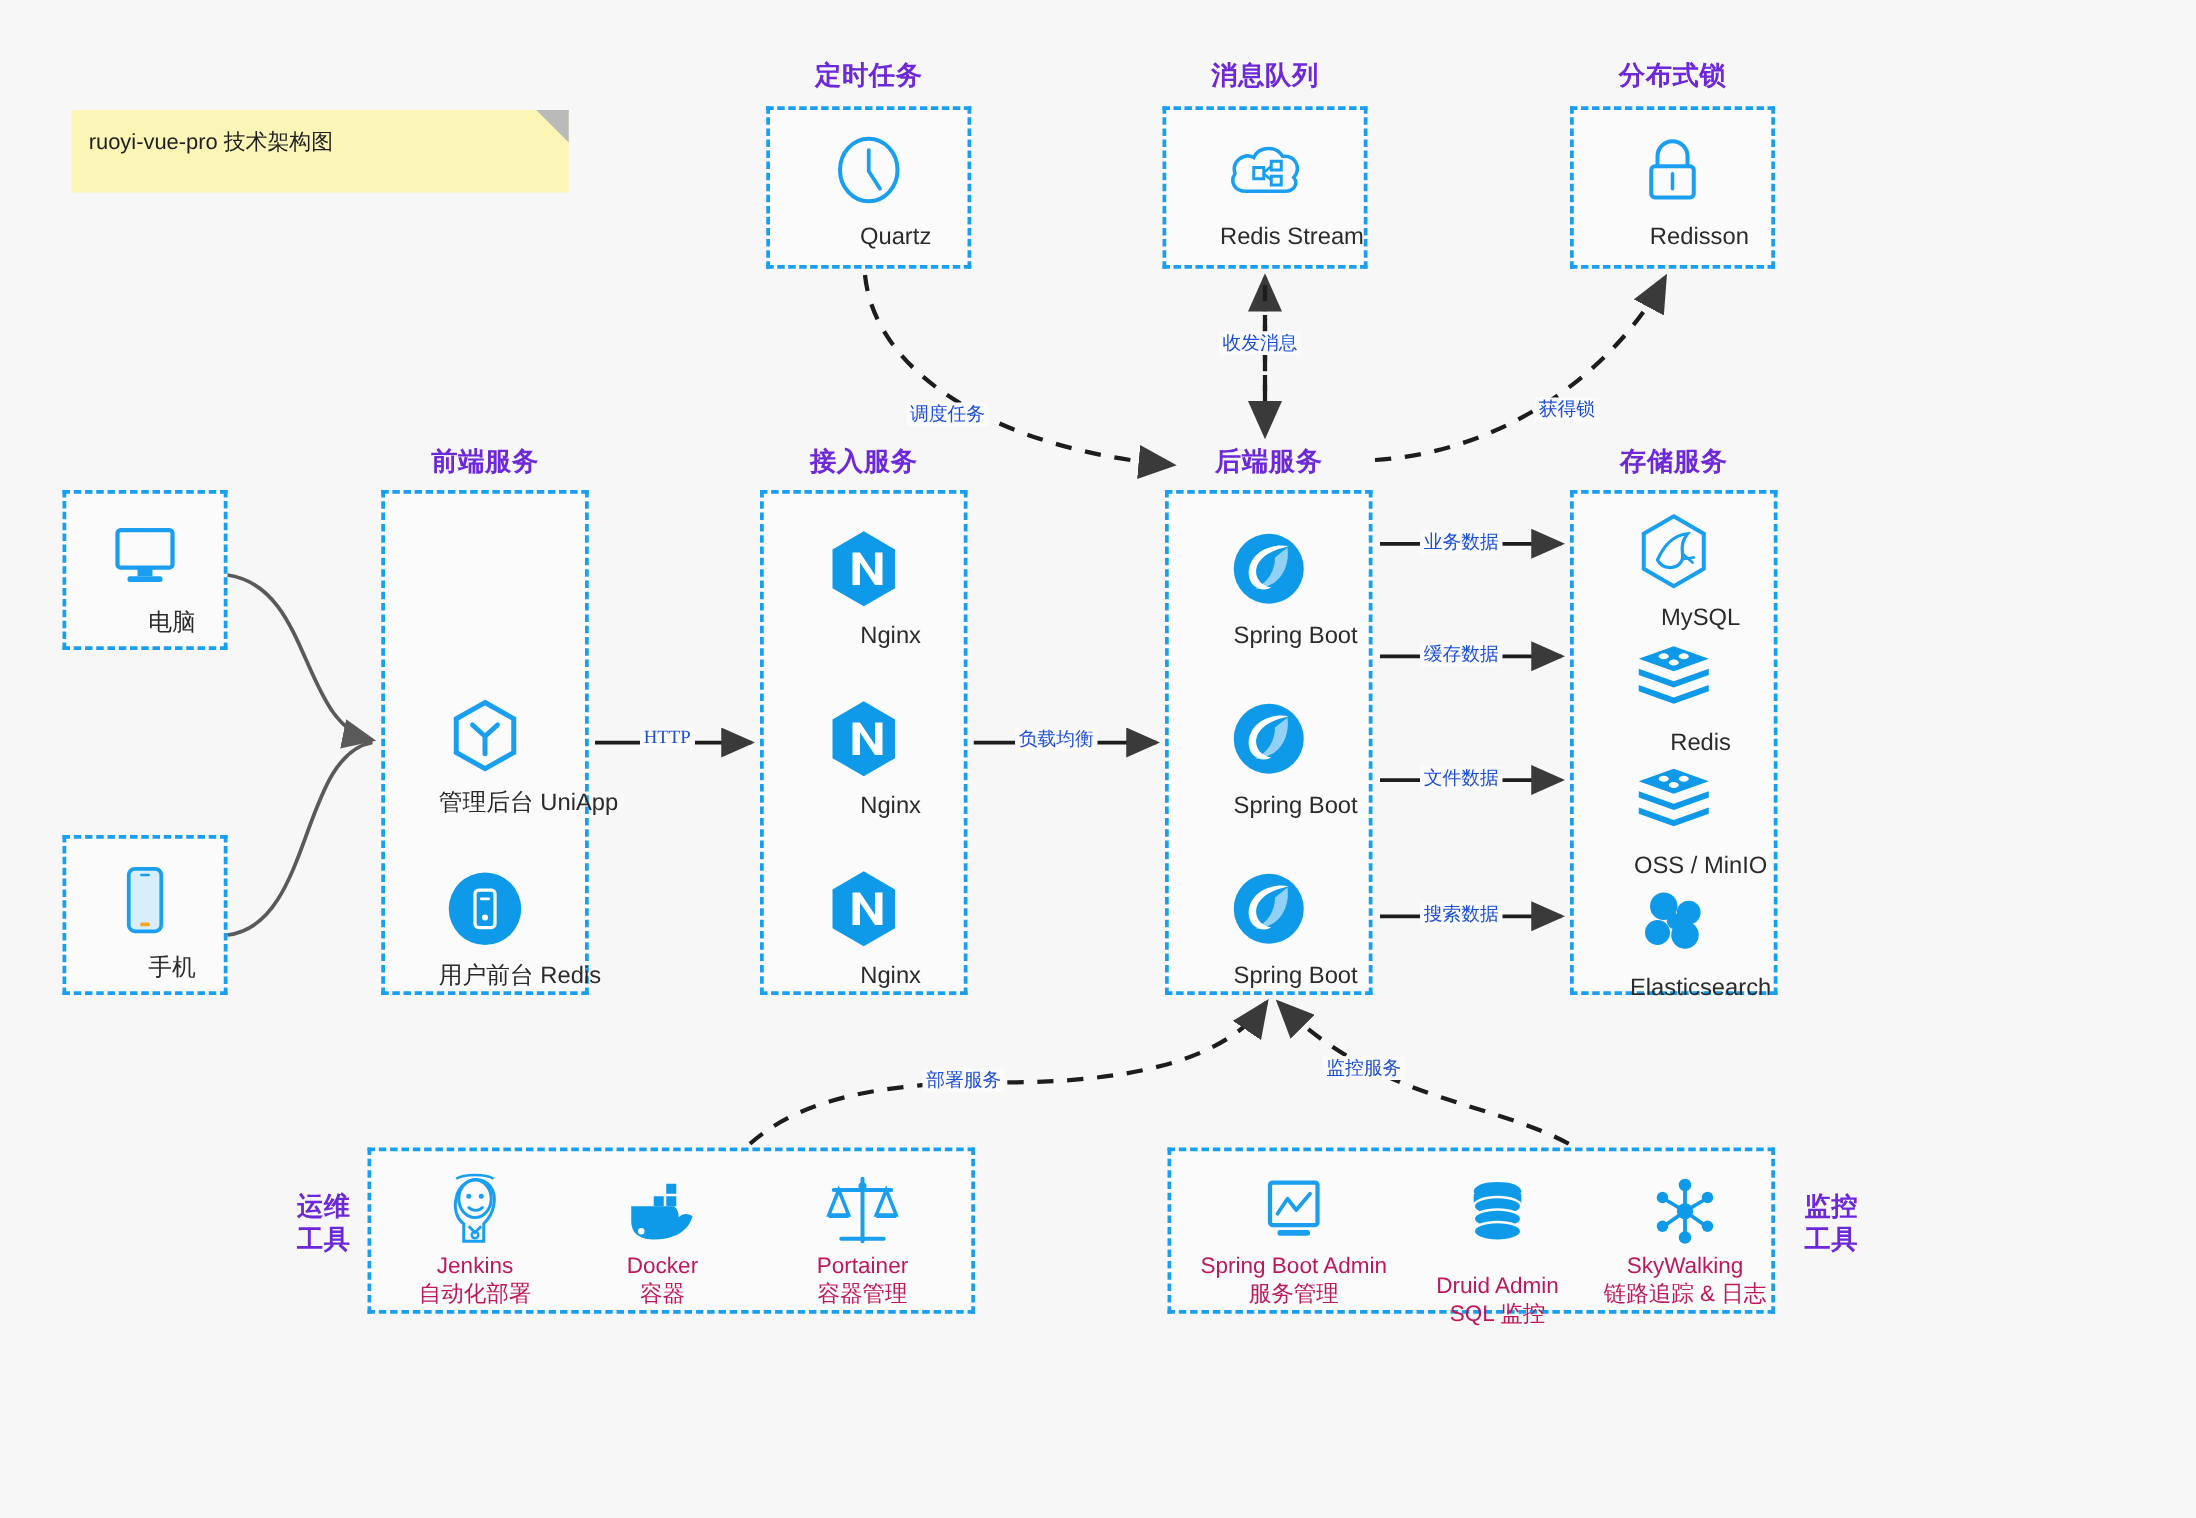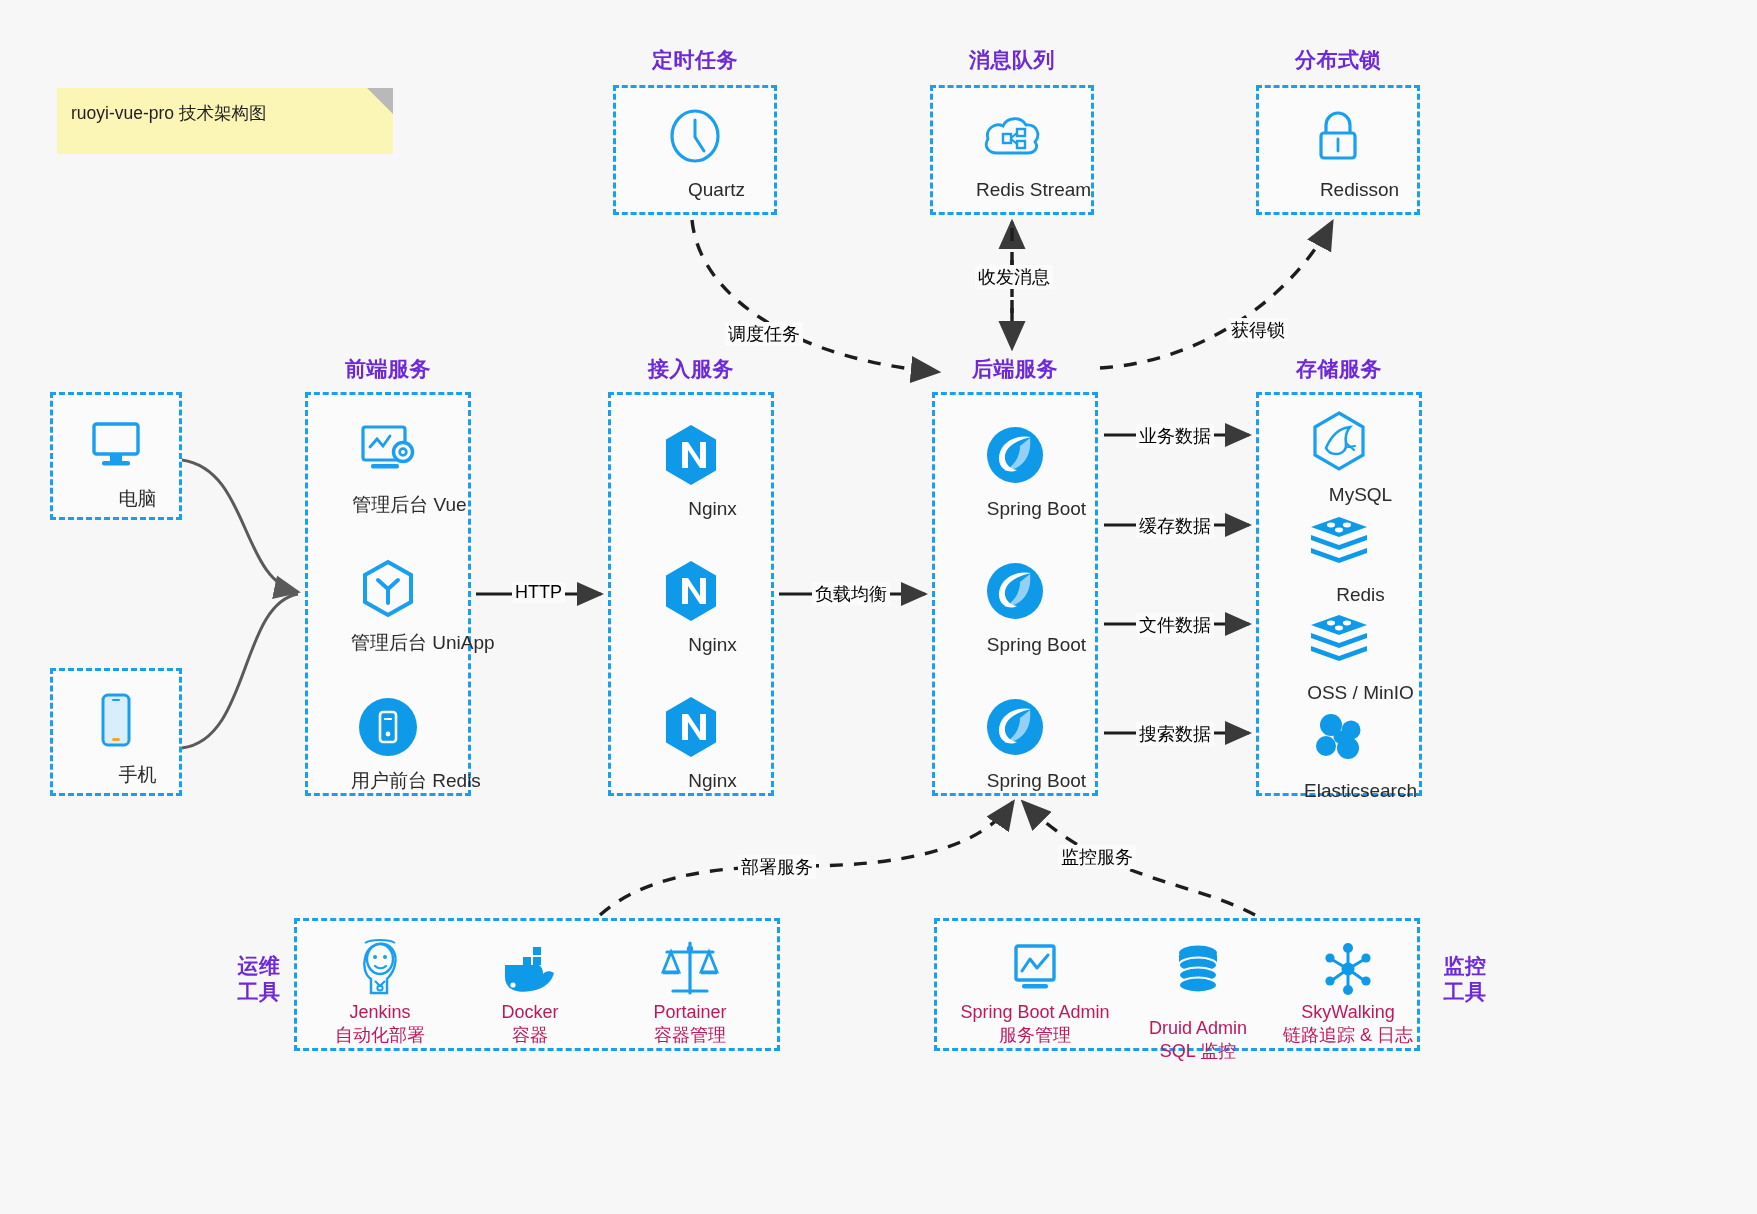--- a/index.html
+++ b/index.html
@@ -7,21 +7,21 @@
     width:1757px;height:1214px;
     background:#f7f7f7;
     font-family:"Liberation Sans","DejaVu Sans",sans-serif;
     position:relative;overflow:hidden;
   }
   #canvas{position:absolute;inset:0;}
   svg.wires{position:absolute;left:0;top:0;width:1757px;height:1214px;pointer-events:none;}
 
   
   .note{
-    position:absolute;left:57px;top:88px;width:336px;height:66px;
+    position:absolute;left:57px;top:88px;width:398px;height:66px;
     background:#fbf6b6;
     box-shadow:0 0 0 0 transparent;
   }
   .note .fold{
     position:absolute;right:0;top:0;width:0;height:0;
     border-left:26px solid transparent;border-top:26px solid #b9b9b9;
   }
   .note .txt{
     position:absolute;left:14px;top:12px;right:10px;
     font-size:17.5px;color:#1f1f1f;line-height:1.55;white-space:nowrap;
@@ -49,21 +49,21 @@
   .cap{font-size:19px;color:#2b2b2b;margin-top:6px;line-height:1.25;white-space:nowrap;padding-left:43px;}
   .cap2{font-size:18px;color:#be185d;line-height:1.3;white-space:nowrap;}
 
   
   .tool{position:absolute;text-align:center;width:150px;}
   .tool .ic{height:66px;display:flex;align-items:flex-end;justify-content:center;}
 
   
   .elabel{
     position:absolute;background:#fbfbfb;padding:0 3px;
-    font-size:18px;color:#000000;white-space:nowrap;
+    font-size:15px;color:#1d4ed8;white-space:nowrap;font-family:Liberation Serif, serif;
   }
 </style>
 </head>
 <body>
 
 <div id="canvas">
 
   <div class="note">
     <div class="fold"></div>
     <div class="txt">ruoyi-vue-pro 技术架构图</div>
@@ -138,33 +138,20 @@
           <rect x="8" y="3" width="26" height="50" rx="5" fill="#d9eefb" stroke="#1a9ff0" stroke-width="3"></rect>
           <rect x="17" y="7" width="8" height="2" rx="1" fill="#1a9ff0"></rect>
           <rect x="17" y="46" width="8" height="3" rx="1.5" fill="#f5a623"></rect>
         </svg>
       </div>
       <div class="cap">手机</div>
     </div>
   </div>
 
   <div class="dbox" style="left:305px;top:392px;width:166px;height:404px">
-    <div class="node" style="top:20px">
-      <div class="ic">
-        <svg width="64" height="58" viewBox="0 0 64 58">
-          <rect x="7" y="5" width="42" height="33" rx="2.5" fill="none" stroke="#1a9ff0" stroke-width="3.2"></rect>
-          <path d="M14 25 L21 17 L27 24 L34 14" fill="none" stroke="#1a9ff0" stroke-width="2.8" stroke-linecap="round"></path>
-          <rect x="15" y="42" width="28" height="4.5" rx="2" fill="#1a9ff0"></rect>
-          <circle cx="47" cy="30" r="11" fill="#fbfbfb"></circle>
-          <circle cx="47" cy="30" r="9.5" fill="none" stroke="#1a9ff0" stroke-width="3.4"></circle>
-          <circle cx="47" cy="30" r="3.4" fill="none" stroke="#1a9ff0" stroke-width="2.6"></circle>
-        </svg>
-      </div>
-      <div class="cap">管理后台 Vue</div>
-    </div>
 
     <div class="node" style="top:158px">
       <div class="ic">
         <svg width="60" height="62" viewBox="0 0 60 62">
           <path d="M30 4 L53 17 L53 44 L30 57 L7 44 L7 17 Z" fill="none" stroke="#1a9ff0" stroke-width="4"></path>
           <path d="M20 22 L30 31 L40 22 M30 31 L30 45" fill="none" stroke="#1a9ff0" stroke-width="4" stroke-linecap="round"></path>
         </svg>
       </div>
       <div class="cap">管理后台 UniApp</div>
     </div>

